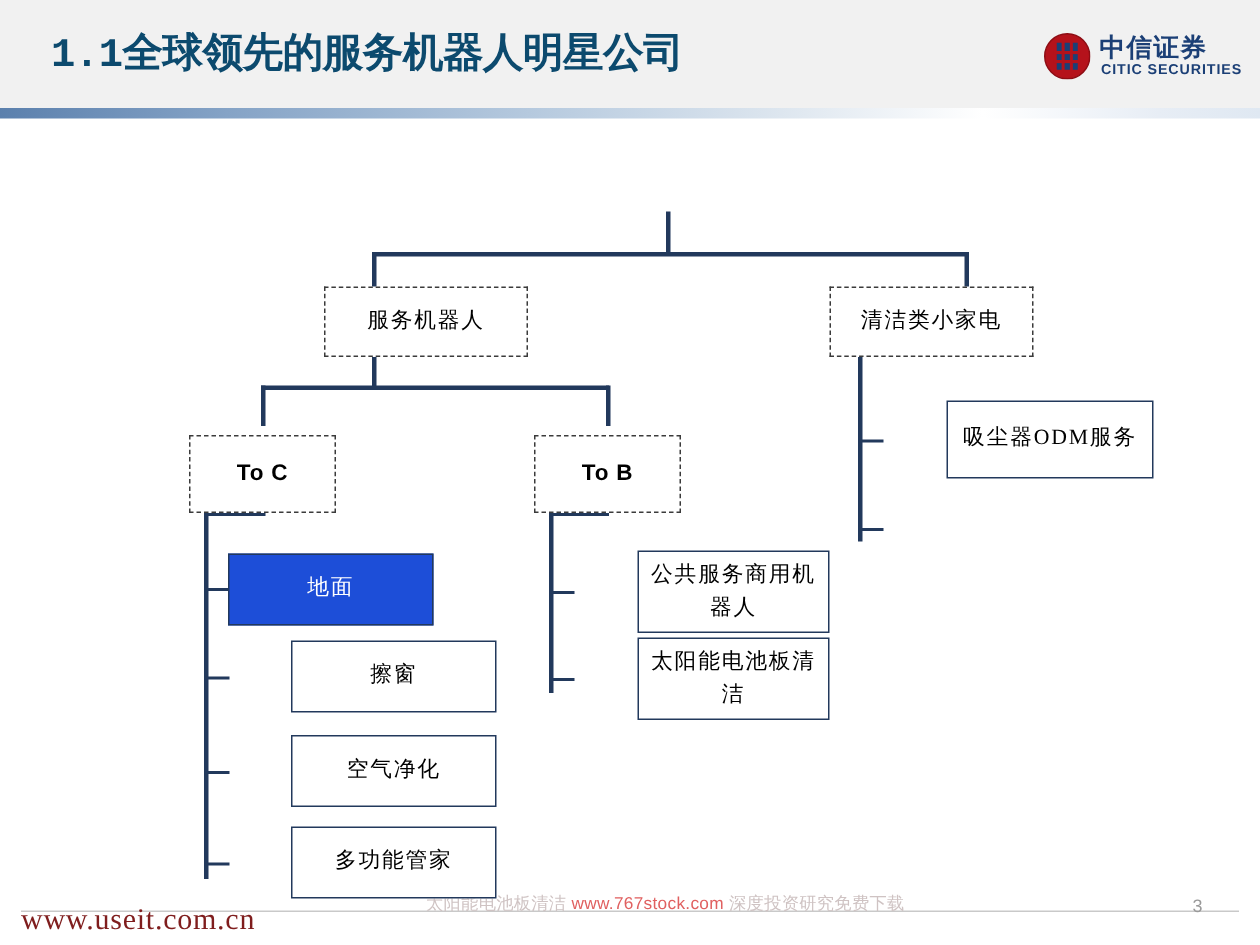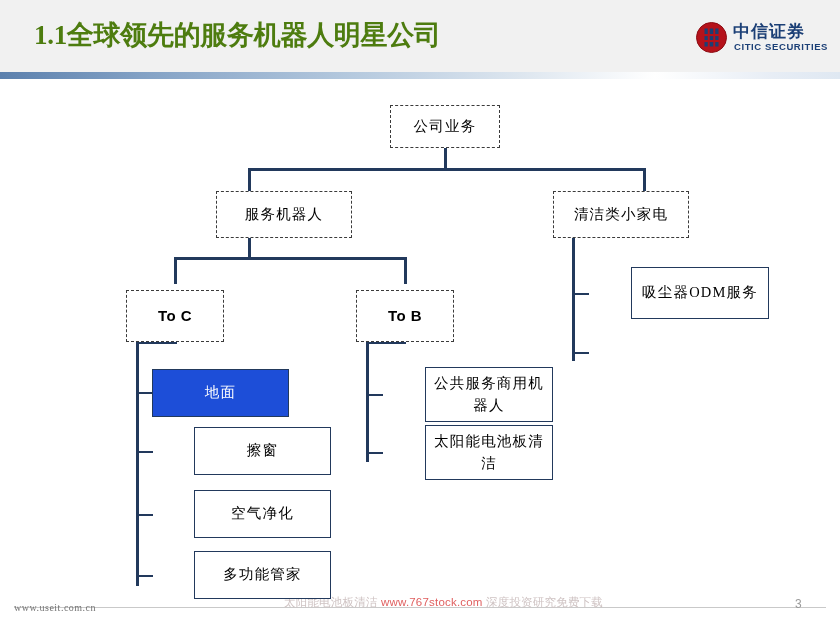--- a/index.html
+++ b/index.html
@@ -14,24 +14,24 @@
     position:absolute;left:0;top:0;width:840px;height:630px;
     background:#ffffff;
   }
   
   .header{
     position:absolute;left:0;top:0;width:840px;height:72px;
     background:#f1f1f1;
   }
   .header-title{
     position:absolute;left:34px;top:17px;
-    font-family:Liberation Serif, serif;
+    font-family:Liberation Mono, monospace;
     font-weight:bold;
     font-size:27px;
-    color:#4d7c0f;
+    color:#0c4a6e;
     letter-spacing:-0.3px;
     white-space:nowrap;
   }
   .header-rule{
     position:absolute;left:0;top:72px;width:840px;height:7px;
     background:linear-gradient(to right,#5b80ad 0%, #85a3c6 18%, #b5c9de 42%, #dde6ef 62%, #ffffff 78%, #e7edf5 92%, #dfe8f2 100%);
   }
   
   .logo{
     position:absolute;left:696px;top:20px;width:120px;height:36px;
@@ -92,21 +92,21 @@
     z-index:1;
   }
   
   .footer-rule{
     position:absolute;left:14px;top:607px;width:812px;height:1px;
     background:#c9c9c9;
   }
   .watermark{
     position:absolute;left:14px;top:602px;
     font-family:"Liberation Serif", serif;
-    font-size:10px;color:#737373;
+    font-size:20px;color:#7f1d1d;
     letter-spacing:0.5px;white-space:nowrap;
   }
   .footer-credit{
     position:absolute;left:284px;top:595px;
     font-family:"Liberation Sans", sans-serif;
     font-size:11.5px;color:#cfc3c3;
     letter-spacing:0.2px;white-space:nowrap;
   }
   .footer-credit .url{color:#e06060;}
   .page-no{
@@ -163,21 +163,20 @@
     <div class="conn" style="left:366px;top:263px;width:2.6px;height:120px;"></div>
     <div class="conn" style="left:366px;top:263px;width:40px;height:2.4px;"></div>
     <div class="conn" style="left:366px;top:315px;width:17px;height:2.4px;"></div>
     <div class="conn" style="left:366px;top:373px;width:17px;height:2.4px;"></div>
 
     <div class="conn" style="left:572px;top:152px;width:2.6px;height:130px;"></div>
     <div class="conn" style="left:572px;top:152px;width:73px;height:2.4px;"></div>
     <div class="conn" style="left:572px;top:214px;width:17px;height:2.4px;"></div>
     <div class="conn" style="left:572px;top:273px;width:17px;height:2.4px;"></div>
 
-    <div class="node dashed" style="left:390px;top:26px;width:110px;height:43px;">公司业务</div>
 
     <div class="node dashed" style="left:216px;top:112px;width:136px;height:47px;">服务机器人</div>
 
     <div class="node dashed" style="left:553px;top:112px;width:136px;height:47px;">清洁类小家电</div>
 
     <div class="node dashed latin" style="left:126px;top:211px;width:98px;height:52px;">To C</div>
 
     <div class="node dashed latin" style="left:356px;top:211px;width:98px;height:52px;">To B</div>
 
     <div class="node filled" style="left:152px;top:290px;width:137px;height:48px;">地面</div>

